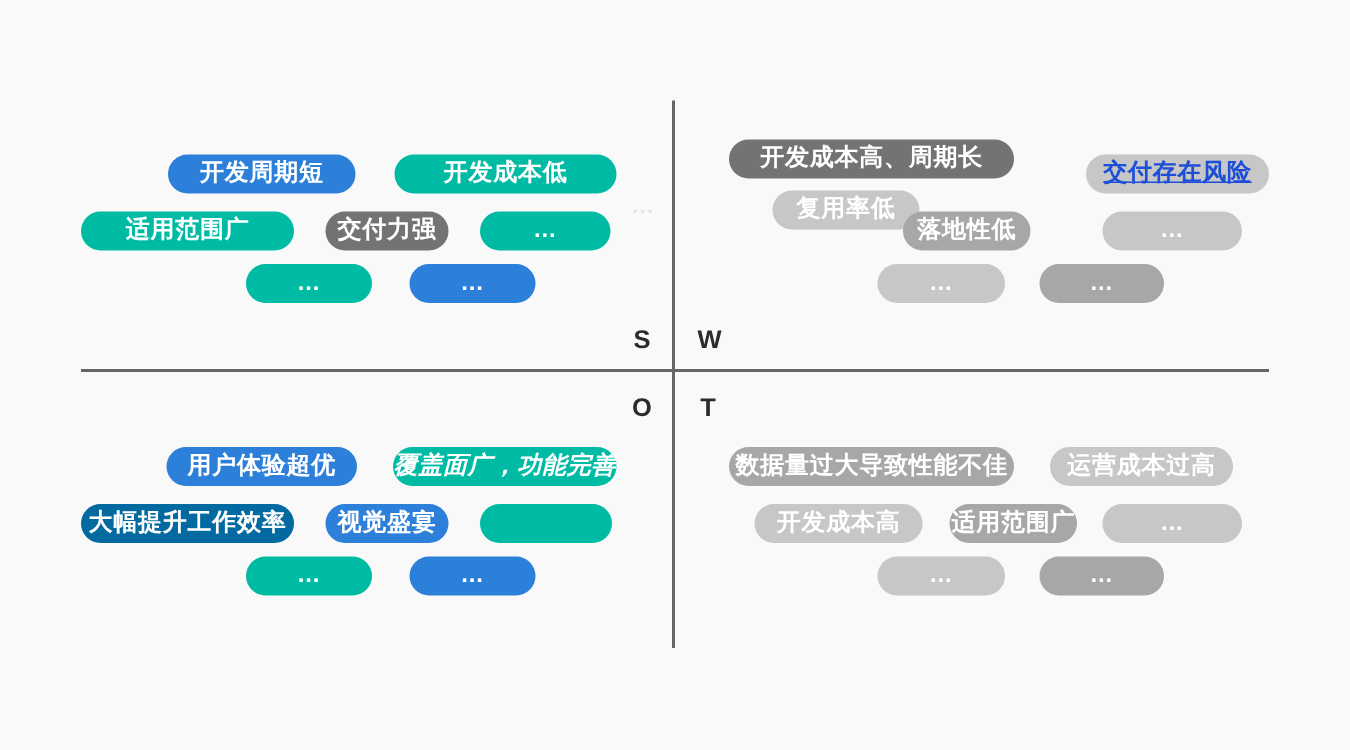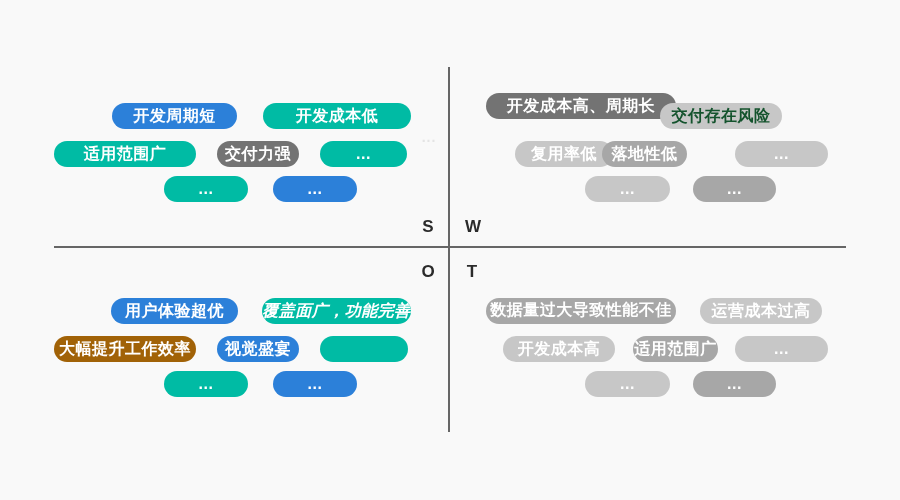--- a/index.html
+++ b/index.html
@@ -91,29 +91,29 @@
 
   <div id="pill-layer">
       <div class="pill" style="left: 112px; top: 103px; width: 125px; background: rgb(44, 128, 217); color: rgb(255, 255, 255);">开发周期短</div>
       <div class="pill" style="left: 263px; top: 103px; width: 148px; background: rgb(0, 187, 164); color: rgb(255, 255, 255);">开发成本低</div>
       <div class="pill" style="left: 54px; top: 141px; width: 142px; background: rgb(0, 187, 164); color: rgb(255, 255, 255);">适用范围广</div>
       <div class="pill" style="left: 217px; top: 141px; width: 82px; background: #737373; color: rgb(255, 255, 255);">交付力强</div>
       <div class="pill" style="left: 320px; top: 141px; width: 87px; background: rgb(0, 187, 164); color: rgb(255, 255, 255);">...</div>
       <div class="pill" style="left: 164px; top: 176px; width: 84px; background: rgb(0, 187, 164); color: rgb(255, 255, 255);">...</div>
       <div class="pill" style="left: 273px; top: 176px; width: 84px; background: rgb(44, 128, 217); color: rgb(255, 255, 255);">...</div>
       <div class="pill" style="left: 486px; top: 93px; width: 190px; background: #737373; color: rgb(255, 255, 255);">开发成本高、周期长</div>
-      <div class="pill" style="left: 660px; top: 103px; width: 122px; background: rgb(199, 199, 199); color: #14532d;">交付存在风险</div>
-      <div class="pill" style="left: 515px; top: 141px; width: 98px; background: rgb(199, 199, 199); color: rgb(255, 255, 255);">复用率低</div>
+      <div class="pill" style="left: 724px; top: 103px; width: 122px; background: rgb(199, 199, 199); color: #1d4ed8; text-decoration: underline;">交付存在风险</div>
+      <div class="pill" style="left: 515px; top: 127px; width: 98px; background: rgb(199, 199, 199); color: rgb(255, 255, 255);">复用率低</div>
       <div class="pill" style="left: 602px; top: 141px; width: 85px; background: rgb(167, 167, 167); color: rgb(255, 255, 255);">落地性低</div>
       <div class="pill" style="left: 735px; top: 141px; width: 93px; background: rgb(199, 199, 199); color: rgb(255, 255, 255);">...</div>
       <div class="pill" style="left: 585px; top: 176px; width: 85px; background: rgb(199, 199, 199); color: rgb(255, 255, 255);">...</div>
       <div class="pill" style="left: 693px; top: 176px; width: 83px; background: rgb(167, 167, 167); color: rgb(255, 255, 255);">...</div>
       <div class="pill" style="left: 111px; top: 298px; width: 127px; background: rgb(44, 128, 217); color: rgb(255, 255, 255);">用户体验超优</div>
       <div class="pill" style="left: 262px; top: 298px; width: 149px; background: rgb(0, 187, 164); color: rgb(255, 255, 255); font-style: italic;">覆盖面广，功能完善</div>
-      <div class="pill" style="left: 54px; top: 336px; width: 142px; background: #a16207; color: rgb(255, 255, 255);">大幅提升工作效率</div>
+      <div class="pill" style="left: 54px; top: 336px; width: 142px; background: #0369a1; color: rgb(255, 255, 255);">大幅提升工作效率</div>
       <div class="pill" style="left: 217px; top: 336px; width: 82px; background: rgb(44, 128, 217); color: rgb(255, 255, 255);">视觉盛宴</div>
       <div class="pill" style="left: 320px; top: 336px; width: 88px; background: rgb(0, 187, 164); color: rgb(255, 255, 255);"></div>
       <div class="pill" style="left: 164px; top: 371px; width: 84px; background: rgb(0, 187, 164); color: rgb(255, 255, 255);">...</div>
       <div class="pill" style="left: 273px; top: 371px; width: 84px; background: rgb(44, 128, 217); color: rgb(255, 255, 255);">...</div>
       <div class="pill" style="left: 486px; top: 298px; width: 190px; background: rgb(167, 167, 167); color: rgb(255, 255, 255); font-family: Liberation Mono, monospace;">数据量过大导致性能不佳</div>
       <div class="pill" style="left: 700px; top: 298px; width: 122px; background: rgb(199, 199, 199); color: rgb(255, 255, 255);">运营成本过高</div>
       <div class="pill" style="left: 503px; top: 336px; width: 112px; background: rgb(199, 199, 199); color: rgb(255, 255, 255);">开发成本高</div>
       <div class="pill" style="left: 633px; top: 336px; width: 85px; background: rgb(167, 167, 167); color: rgb(255, 255, 255);">适用范围广</div>
       <div class="pill" style="left: 735px; top: 336px; width: 93px; background: rgb(199, 199, 199); color: rgb(255, 255, 255);">...</div>
       <div class="pill" style="left: 585px; top: 371px; width: 85px; background: rgb(199, 199, 199); color: rgb(255, 255, 255);">...</div>

